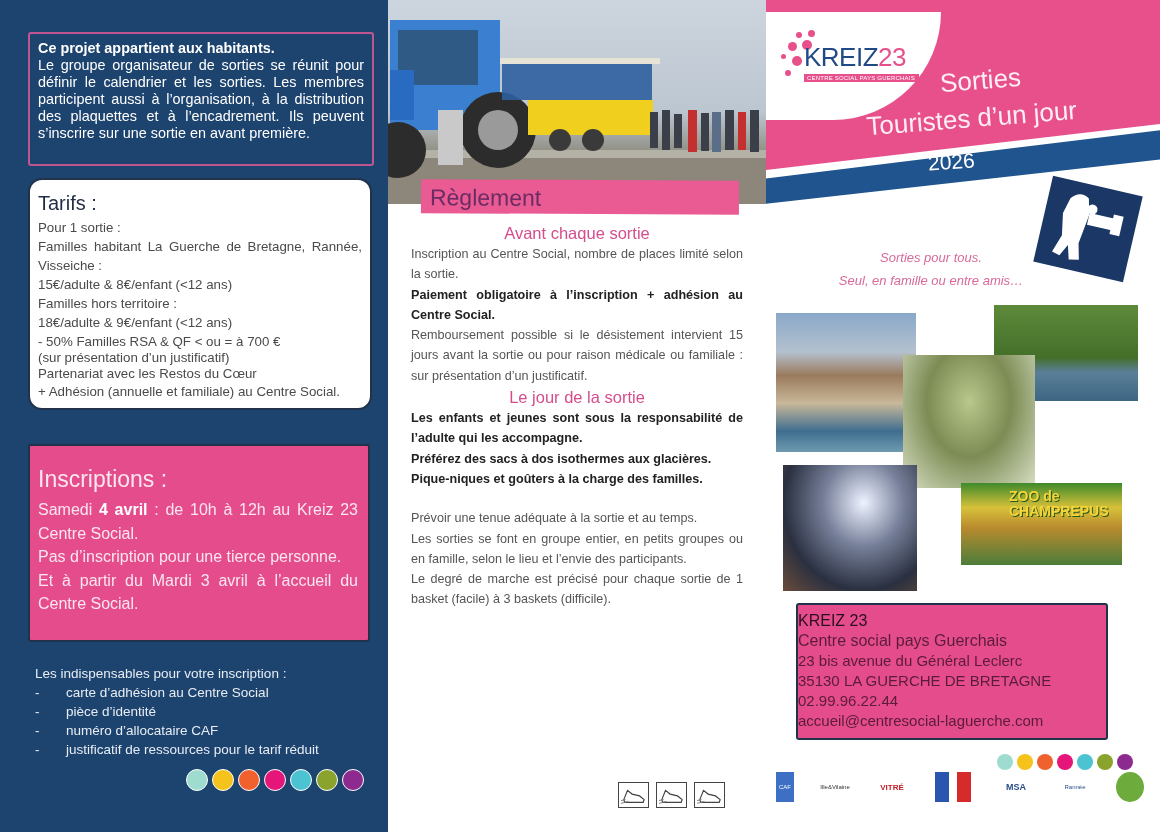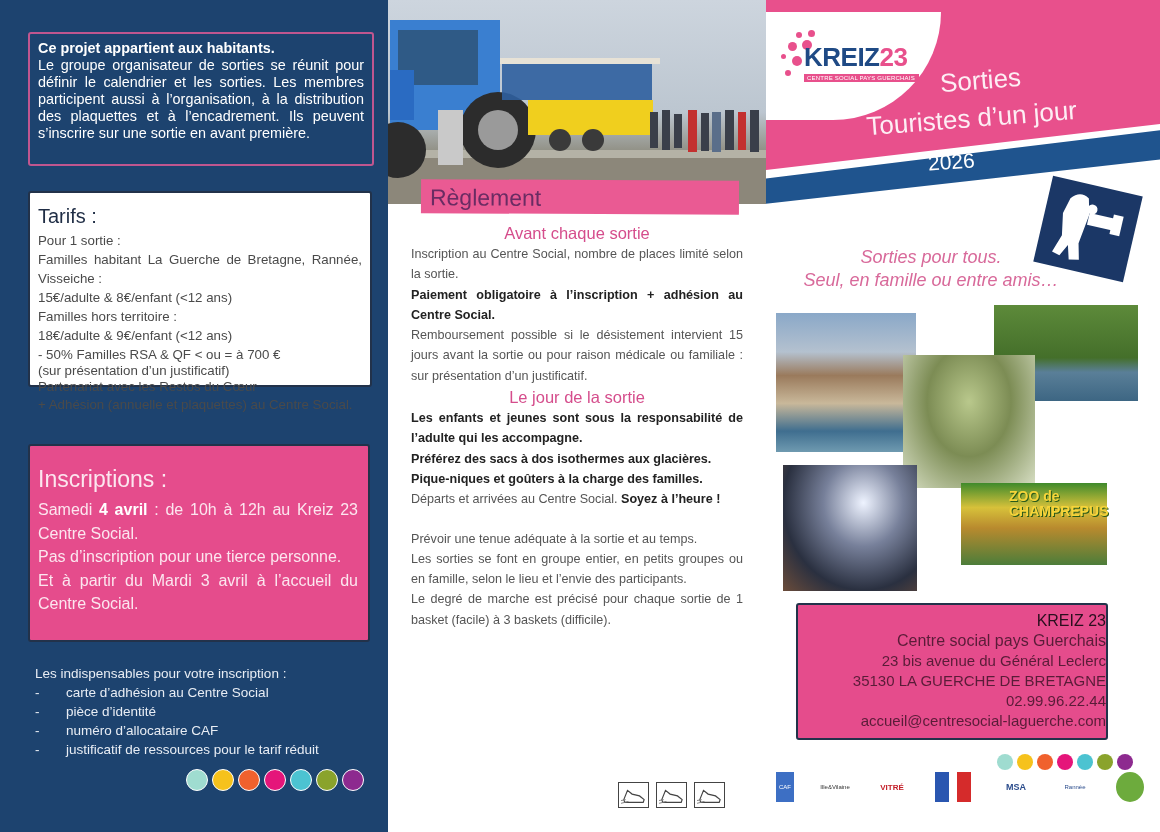--- a/index.html
+++ b/index.html
@@ -12,22 +12,22 @@
     background: #1d436f;
   }
   .project-box {
     position: absolute; left: 28px; top: 32px; width: 346px; height: 134px;
     border: 2px solid #c0568f; border-radius: 3px;
     padding: 6px 8px; color: #ffffff;
     font-size: 14.4px; line-height: 17px; text-align: justify;
   }
   .project-box .title { font-weight: bold; display: block; }
   .tarifs-box {
-    position: absolute; left: 28px; top: 191px; width: 344px; height: 196px;
-    background: #ffffff; border: 2px solid #22324a; border-radius: 3px;
+    position: absolute; left: 28px; top: 178px; width: 344px; height: 232px;
+    background: #ffffff; border: 2px solid #22324a; border-radius: 14px;
     padding: 10px 8px 6px 8px; color: #4a4a4a;
     font-size: 13.3px; line-height: 19px; text-align: justify;
   }
   .tarifs-box .title { font-size: 20px; color: #1f2d45; line-height: 26px; margin-bottom: 2px; }
   .tarifs-box .tight { line-height: 16px; }
   .inscr-box {
     position: absolute; left: 28px; top: 444px; width: 342px; height: 198px;
     background: #e54c8c; border: 2px solid #22324a; border-radius: 3px;
     padding: 18px 10px 6px 8px; color: #fce6ef;
     font-size: 16px; line-height: 23.5px; text-align: justify;
@@ -79,53 +79,53 @@
   .cover-blue {
     position: absolute; left: 0; top: 0; width: 394px; height: 210px;
     background: #1f548e;
     clip-path: polygon(0 85%, 100% 62%, 100% 76%, 0 97%);
   }
   .logo-blob {
     position: absolute; left: -10px; top: 12px; width: 185px; height: 108px;
     background: #ffffff; border-radius: 0 0 110px 0;
   }
   .logo { position: absolute; left: 14px; top: 28px; width: 150px; height: 60px; }
-  .logo .word { position: absolute; left: 24px; top: 14px; font-size: 26px; font-weight: bold; color: #1f4a85; letter-spacing: -0.5px; }
+  .logo .word { position: absolute; left: 24px; top: 14px; font-size: 26px; font-weight: normal; color: #1f4a85; letter-spacing: -0.5px; }
   .logo .word .num { color: #e8508c; }
   .logo .tag {
     position: absolute; left: 24px; top: 46px; width: 115px; height: 8px;
     background: #e8508c; color: #ffffff; font-size: 6px; line-height: 8px; padding-left: 3px; letter-spacing: 0.2px;
   }
   .logo .ldot { position: absolute; border-radius: 50%; background: #e8508c; }
   .cover-title {
     position: absolute; color: #fdeef4; font-size: 26px; line-height: 30px; transform: rotate(-4.5deg);
   }
   .cover-title.t1 { left: 174px; top: 65px; }
   .cover-title.t2 { left: 100px; top: 100px; width: 290px; }
   .cover-year { position: absolute; left: 162px; top: 150px; font-size: 21px; color: #ffffff; transform: rotate(-4deg); }
   .tourist-icon {
     position: absolute; left: 276px; top: 185px; width: 92px; height: 88px;
     background: #1b3766; transform: rotate(13deg);
   }
   .tagline {
     position: absolute; left: 20px; top: 246px; width: 290px; text-align: center;
-    color: #d8699a; font-style: italic; font-size: 18px; line-height: 23px;
+    color: #d8699a; font-style: italic; font-size: 13px; line-height: 23px;
   }
   .photos { position: absolute; left: 0; top: 300px; width: 394px; height: 295px; }
   .ph { position: absolute; }
   .ph-town { left: 10px; top: 13px; width: 140px; height: 139px; background: linear-gradient(180deg, #8aa8c8 0%, #b4c1cf 28%, #9a7a5c 45%, #c9b89a 65%, #3f6e8f 85%, #6f9ab0 100%); }
   .ph-tree { left: 137px; top: 55px; width: 132px; height: 133px; background: radial-gradient(ellipse at 50% 35%, #b9c88c 0%, #7c8c54 45%, #d9e0c6 100%); }
   .ph-boat { left: 228px; top: 5px; width: 144px; height: 96px; background: linear-gradient(180deg, #5d8a3a 0%, #446f2a 55%, #5a7f98 70%, #3d6683 100%); }
   .ph-xmas { left: 17px; top: 165px; width: 134px; height: 126px; background: radial-gradient(ellipse at 60% 30%, #eef3ff 0%, #77809a 35%, #2a3040 70%, #6b4c3a 100%); }
-  .ph-zoo { left: 195px; top: 183px; width: 146px; height: 82px; background: linear-gradient(180deg, #3f8a2c 0%, #d7c13a 30%, #b88a2e 55%, #4c7d3a 100%); }
+  .ph-zoo { left: 195px; top: 183px; width: 161px; height: 82px; background: linear-gradient(180deg, #3f8a2c 0%, #d7c13a 30%, #b88a2e 55%, #4c7d3a 100%); }
   .ph-zoo .zt { position: absolute; left: 48px; top: 6px; font-weight: bold; font-size: 14px; color: #f6d53a; line-height: 15px; text-shadow: 1px 1px 0 #2a5a1a; }
   .contact-box {
     position: absolute; left: 30px; top: 603px; width: 312px; height: 137px;
     background: #e54c8c; border: 2px solid #22324a; border-radius: 3px;
-    text-align: right; color: #5a1c38; padding-top: 6px;
+    text-align: left; color: #5a1c38; padding-top: 6px;
   }
   .contact-box .c1 { font-size: 16px; line-height: 20px; color: #2a0f1e; }
   .contact-box .c2 { font-size: 16px; line-height: 20px; }
   .contact-box .c3 { font-size: 15px; line-height: 20px; }
   .dots.right-dots { left: 231px; top: 754px; gap: 4px; }
   .dots.right-dots .dot { width: 16px; height: 16px; border: none; }
   .partners { position: absolute; left: 10px; top: 772px; display: flex; gap: 27px; align-items: center; }
   .partner { height: 30px; display: flex; align-items: center; justify-content: center; font-size: 6px; color: #333; }
 </style>
 </head>
@@ -141,21 +141,21 @@
   <div class="tarifs-box">
     <div class="title">Tarifs :</div>
     <div>Pour 1 sortie :</div>
     <div>Familles habitant La Guerche de Bretagne, Rannée, Visseiche :</div>
     <div>15€/adulte &amp; 8€/enfant (&lt;12 ans)</div>
     <div>Familles hors territoire :</div>
     <div>18€/adulte &amp; 9€/enfant (&lt;12 ans)</div>
     <div class="tight" style="margin-top:2px">- 50% Familles RSA &amp; QF &lt; ou = à 700 €</div>
     <div class="tight">(sur présentation d’un justificatif)</div>
     <div class="tight">Partenariat avec les Restos du Cœur</div>
-    <div>+ Adhésion (annuelle et plaquettes) au Centre Social.</div>
+    <div>+ Adhésion (annuelle et familiale) au Centre Social.</div>
   </div>
 
   <div class="inscr-box">
     <div class="title">Inscriptions :</div>
     <div>
       <span>Samedi </span><b>4 avril</b><span> : de 10h à 12h au Kreiz 23 Centre Social.</span>
     </div>
     <div>Pas d’inscription pour une tierce personne.</div>
     <div>Et à partir du Mardi 3 avril à l’accueil du Centre Social.</div>
   </div>
@@ -231,21 +231,20 @@
   <div class="regl-body">
     <h3>Avant chaque sortie</h3>
     <div>Inscription au Centre Social, nombre de places limité selon la sortie.</div>
     <div><b>Paiement obligatoire à l’inscription + adhésion au Centre Social.</b></div>
     <div>Remboursement possible si le désistement intervient 15 jours avant la sortie ou pour raison médicale ou familiale : sur présentation d’un justificatif.</div>
 
     <h3>Le jour de la sortie</h3>
     <div><b>Les enfants et jeunes sont sous la responsabilité de l’adulte qui les accompagne.</b></div>
     <div><b>Préférez des sacs à dos isothermes aux glacières.</b></div>
     <div><b>Pique-niques et goûters à la charge des familles.</b></div>
-    <div><span>Départs et arrivées au Centre Social. </span><b>Soyez à l’heure !</b></div>
 
     <div class="gap"></div>
     <div>Prévoir une tenue adéquate à la sortie et au temps.</div>
     <div>Les sorties se font en groupe entier, en petits groupes ou en famille, selon le lieu et l’envie des participants.</div>
     <div>Le degré de marche est précisé pour chaque sortie de 1 basket (facile) à 3 baskets (difficile).</div>
   </div>
 
   <div class="shoes">
     <svg class="shoe" viewBox="0 0 31 26">
         <path d="M5 18 L9 8 L14 12 L22 14 L27 18 L26 21 L6 21 Z" fill="none" stroke="#444" stroke-width="1.3"></path>

